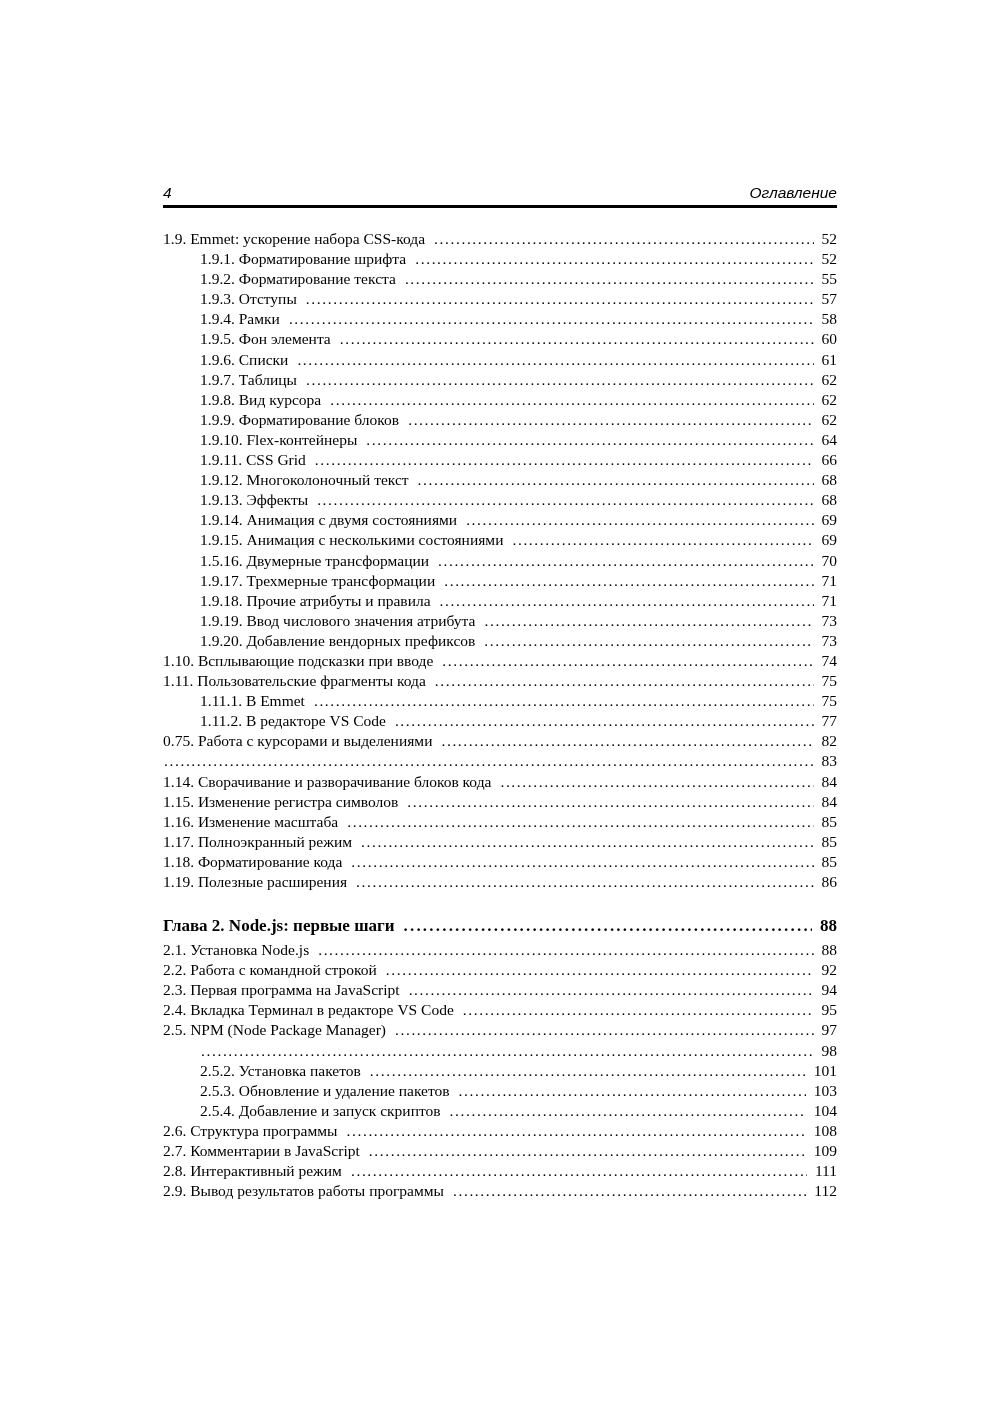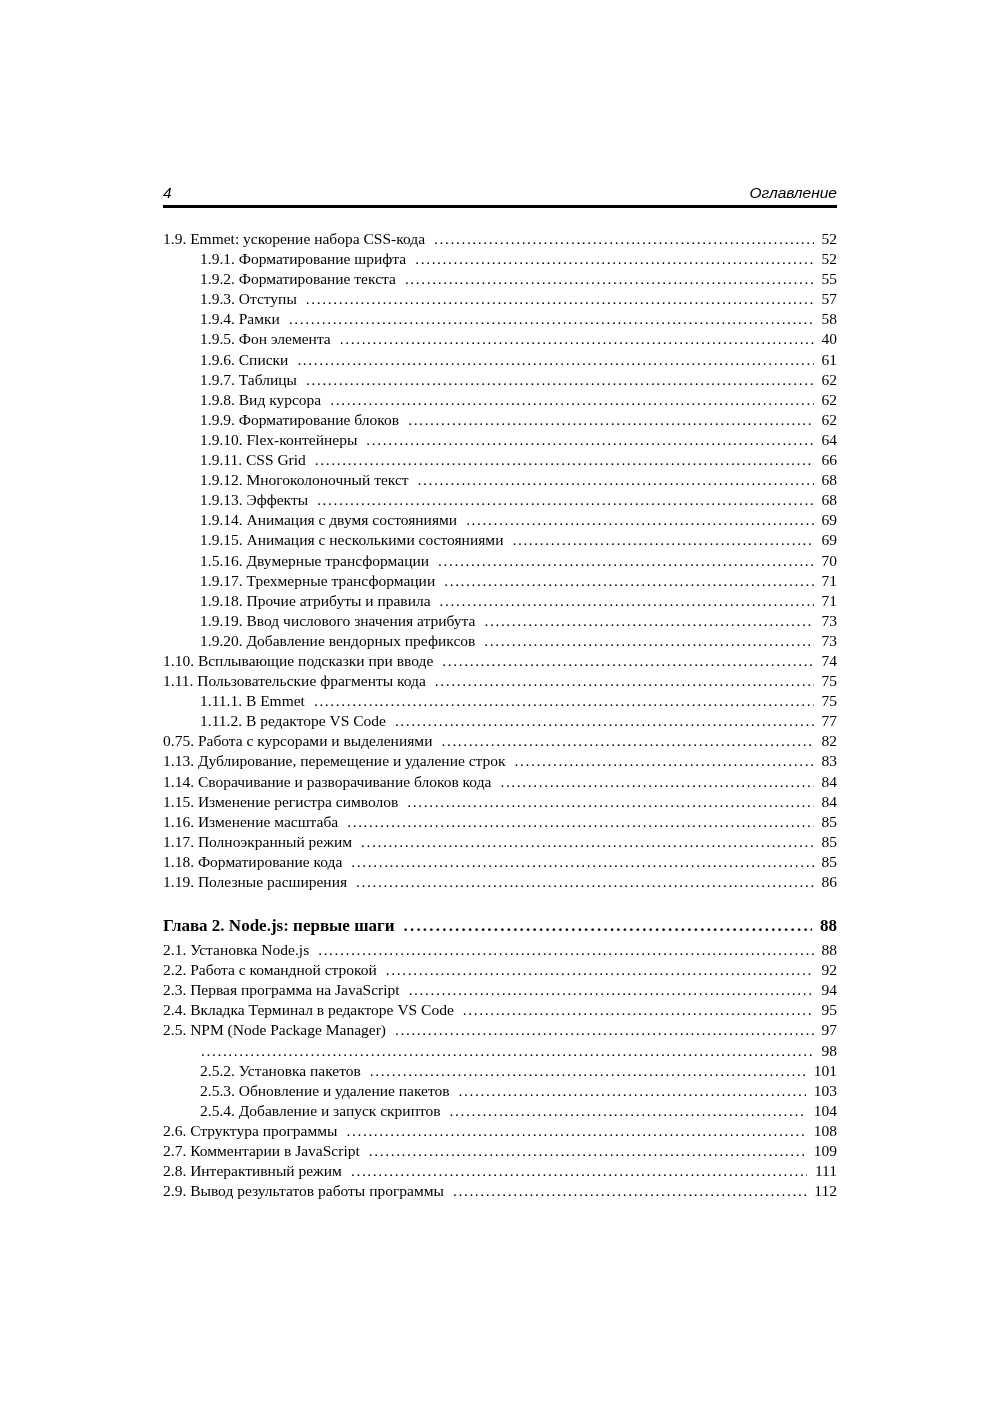--- a/index.html
+++ b/index.html
@@ -97,21 +97,21 @@
         <span class="pg">57</span>
       </div>
       <div class="toc-row sub">
         <span class="label"><span>1.9.4. Рамки</span></span>
         <span class="dots">................................................................................................................................................................................................................................................</span>
         <span class="pg">58</span>
       </div>
       <div class="toc-row sub">
         <span class="label"><span>1.9.5. Фон элемента</span></span>
         <span class="dots">................................................................................................................................................................................................................................................</span>
-        <span class="pg">40</span>
+        <span class="pg">60</span>
       </div>
       <div class="toc-row sub">
         <span class="label"><span>1.9.6. Списки</span></span>
         <span class="dots">................................................................................................................................................................................................................................................</span>
         <span class="pg">61</span>
       </div>
       <div class="toc-row sub">
         <span class="label"><span>1.9.7. Таблицы</span></span>
         <span class="dots">................................................................................................................................................................................................................................................</span>
         <span class="pg">62</span>
@@ -200,21 +200,20 @@
         <span class="label"><span>1.11.2. В редакторе VS Code</span></span>
         <span class="dots">................................................................................................................................................................................................................................................</span>
         <span class="pg">77</span>
       </div>
       <div class="toc-row">
         <span class="label"><span>0.75. Работа с курсорами и выделениями</span></span>
         <span class="dots">................................................................................................................................................................................................................................................</span>
         <span class="pg">82</span>
       </div>
       <div class="toc-row">
-        <span class="label"><span>1.13. Дублирование, перемещение и удаление строк</span></span>
         <span class="dots">................................................................................................................................................................................................................................................</span>
         <span class="pg">83</span>
       </div>
       <div class="toc-row">
         <span class="label"><span>1.14. Сворачивание и разворачивание блоков кода</span></span>
         <span class="dots">................................................................................................................................................................................................................................................</span>
         <span class="pg">84</span>
       </div>
       <div class="toc-row">
         <span class="label"><span>1.15. Изменение регистра символов</span></span>

